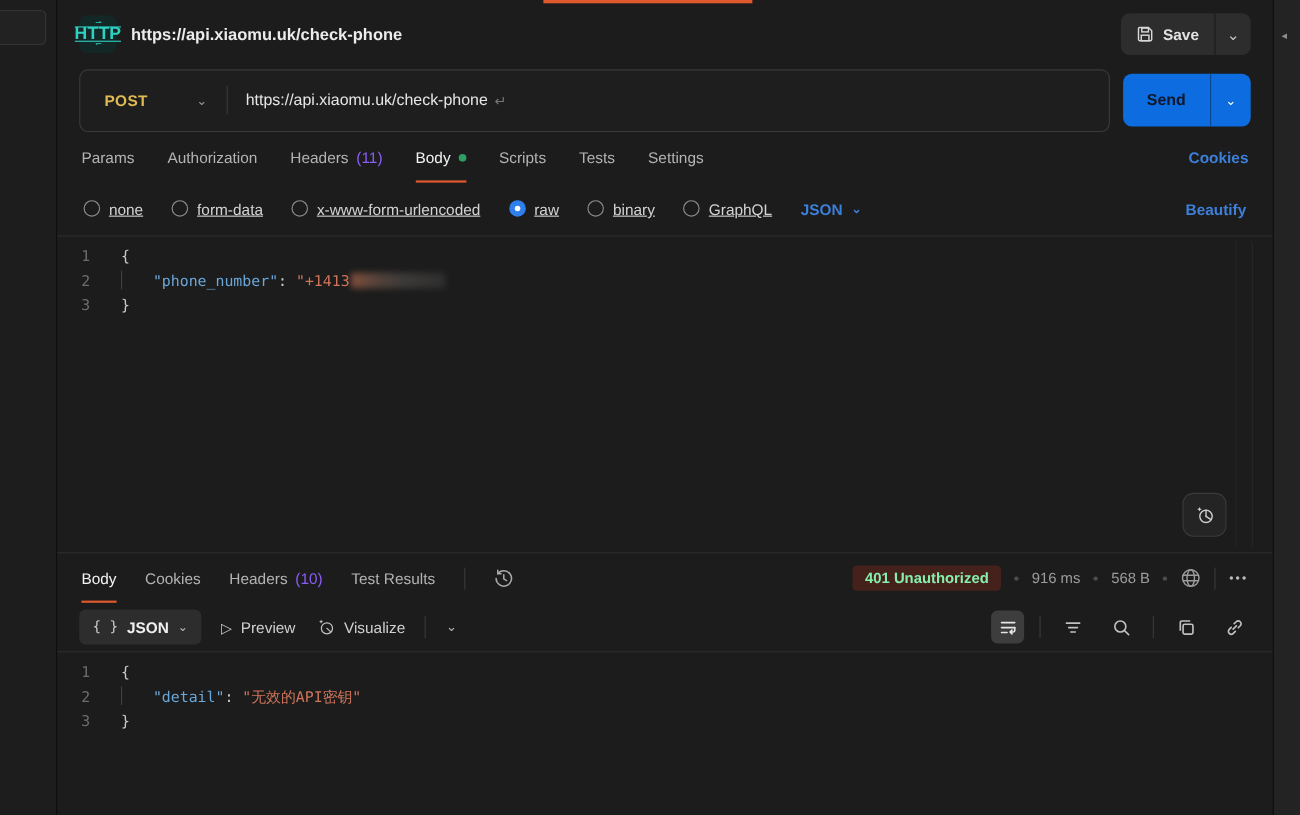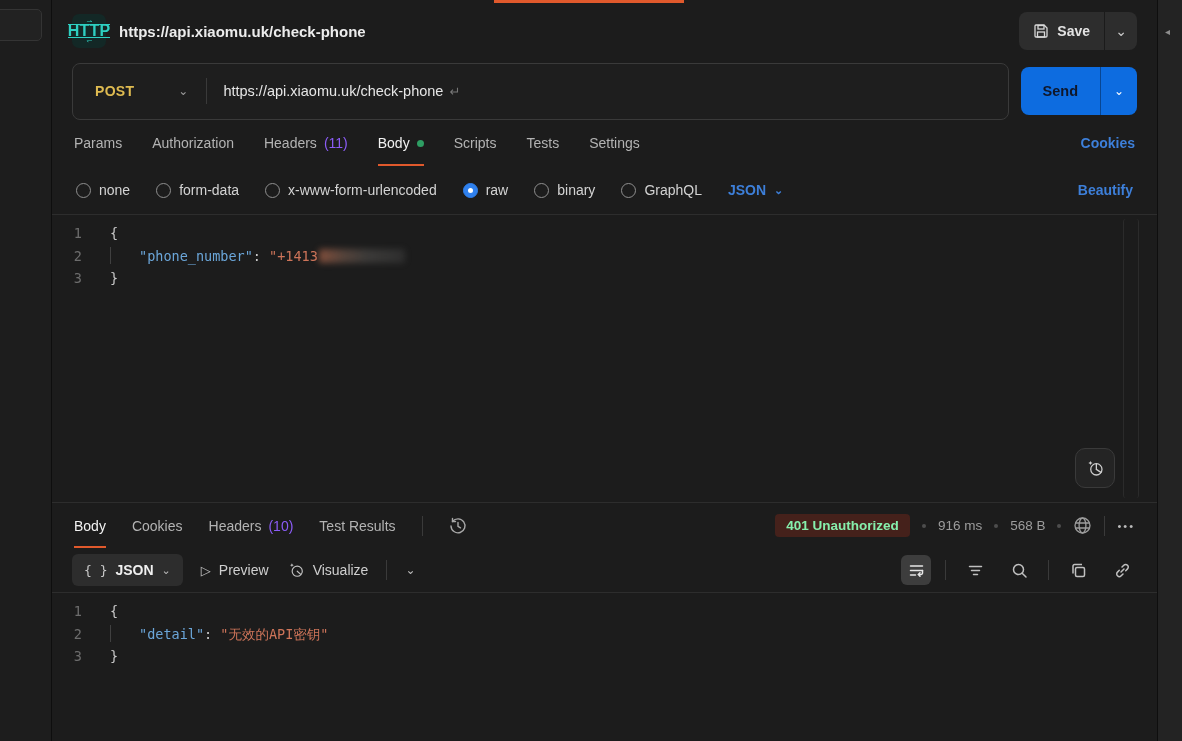--- a/index.html
+++ b/index.html
@@ -55,21 +55,21 @@
   .tabs-row { height:46px; display:flex; align-items:center; gap:30px; padding:0 22px; flex:none; color:#b3b3b3; }
   .tab { display:flex; align-items:center; gap:7px; height:100%; border-bottom:2px solid transparent; padding-top:2px; cursor:pointer; white-space:nowrap; }
   .tab.active { color:#f3f3f3; border-bottom-color:#e0592c; }
   .tab .count { color:#8b5cf6; }
   .green-dot { width:7px; height:7px; border-radius:50%; background:#2e9e63; display:inline-block; }
   .link-blue { color:#3d7fd9; font-weight:bold; cursor:pointer; }
   .tabs-row .link-blue { margin-left:auto; }
 
   
   .radio-row { height:48px; display:flex; align-items:center; gap:26px; padding:0 24px; flex:none; color:#d3d3d3; }
-  .radio-item { display:flex; align-items:flex-end; gap:8px; cursor:pointer; white-space:nowrap; }
+  .radio-item { display:flex; align-items:flex-start; gap:8px; cursor:pointer; white-space:nowrap;text-decoration:underline; }
   .radio-circle { width:15px; height:15px; border-radius:50%; border:1.5px solid #8f8f8f; flex:none; position:relative; }
   .radio-item.selected .radio-circle { border-color:#2f80ed; background:#2f80ed; }
   .radio-item.selected .radio-circle::after { content:""; position:absolute; inset:4px; border-radius:50%; background:#fff; }
   .lang-select { display:flex; align-items:center; gap:8px; color:#3d7fd9; font-weight:bold; cursor:pointer; }
   .lang-select .caret { font-size:11px; }
   .radio-row .link-blue { margin-left:auto; }
 
   
   .editor { border-top:1px solid #2d2d2d; position:relative; font-family:"DejaVu Sans Mono", monospace; font-size:13.5px; line-height:22.5px; padding-top:7px; }
   .req-editor { height:288px; flex:none; }

